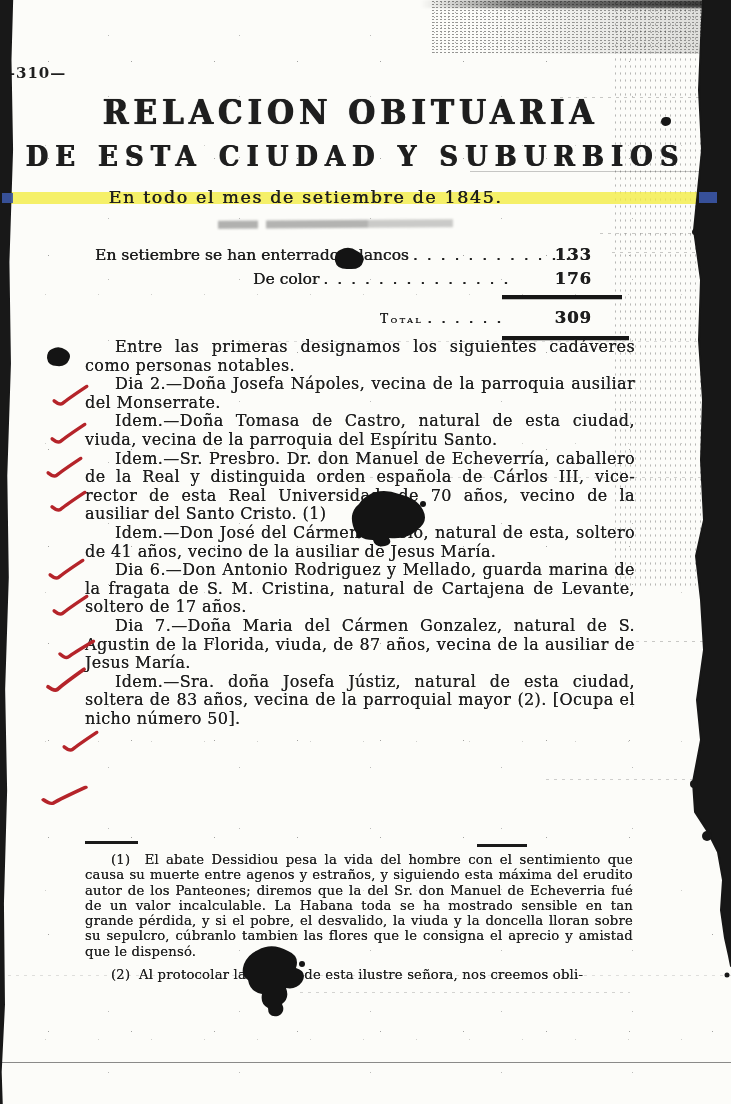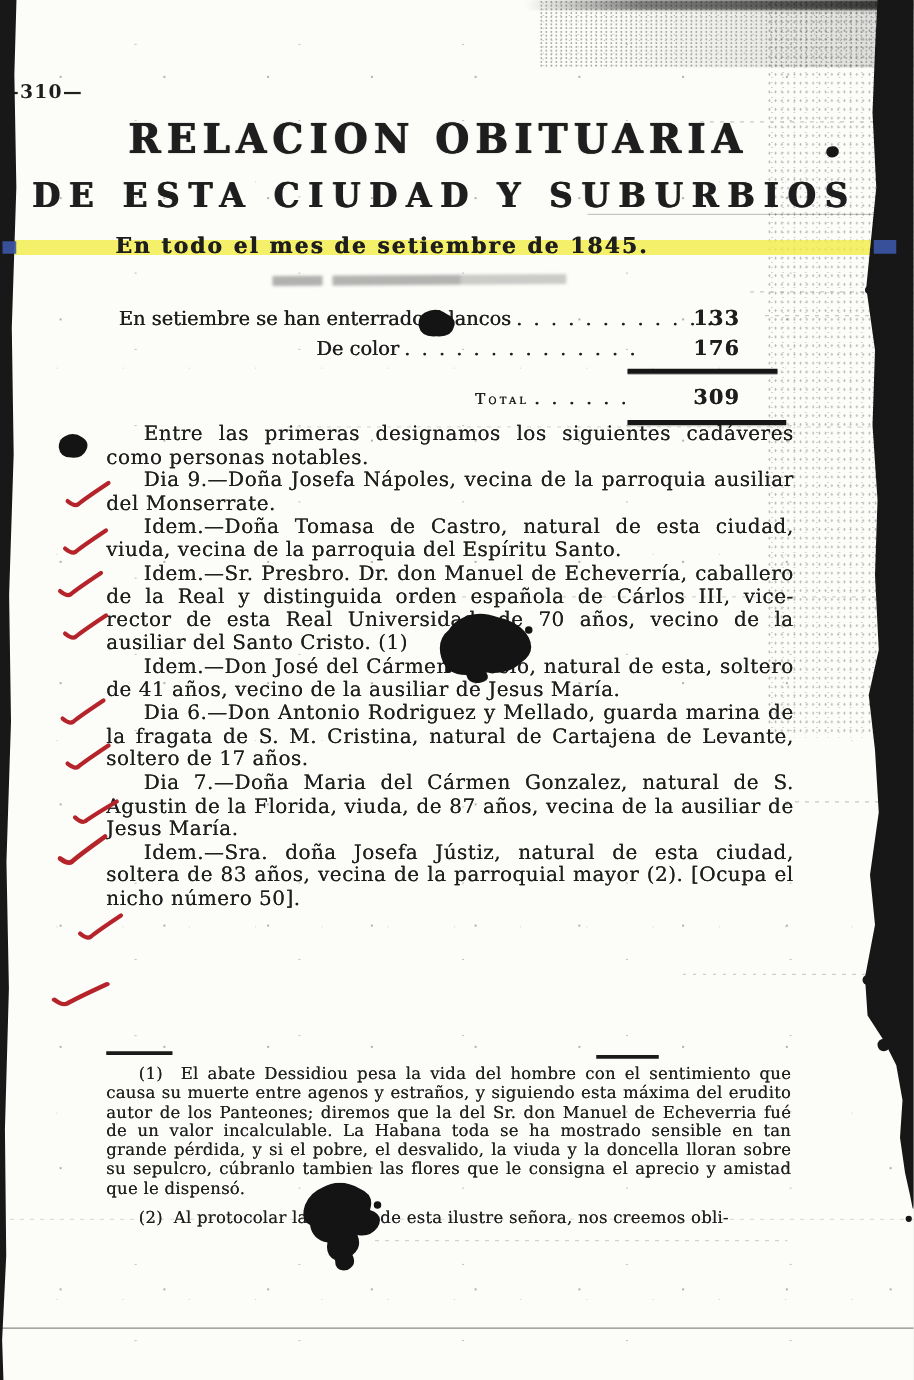--- a/index.html
+++ b/index.html
@@ -61,21 +61,21 @@
   
   .pagenum{position:absolute;left:0;right:20px;top:64px;text-align:left;z-index:10;
     font-size:15px;font-weight:bold;letter-spacing:1px;}
   .title1{position:absolute;left:0;right:30px;top:94px;margin:0;text-align:center;z-index:10;
     font-size:31px;font-weight:bold;letter-spacing:5px;transform:scaleY(1.06);
     text-shadow:.6px 0 0 currentColor,-.4px 0 0 rgba(0,0,0,.6),0 0 1px rgba(0,0,0,.5);}
   .title2{position:absolute;left:0;right:20px;top:142px;margin:0;text-align:center;z-index:10;
     font-size:26px;font-weight:bold;letter-spacing:7px;transform:scaleY(1.05);
     text-shadow:.6px 0 0 currentColor,-.4px 0 0 rgba(0,0,0,.55);}
   .subtitle{position:absolute;left:0;right:120px;top:187px;text-align:center;z-index:10;
-    font-size:17.5px;font-weight:bold;letter-spacing:1.6px;
+    font-size:17.5px;font-weight:normal;letter-spacing:1.6px;
     text-shadow:.4px 0 0 currentColor;}
   .smudge-rule{position:absolute;left:218px;top:220px;width:235px;height:8px;z-index:6;
     background:linear-gradient(to right,rgba(60,60,60,.65) 0 40px,transparent 40px 48px,rgba(50,50,50,.6) 48px 150px,rgba(70,70,70,.45) 150px 100%);
     filter:blur(1.2px);opacity:.6;transform:skewY(-.4deg);}
   
   .stat-row{position:absolute;z-index:10;font-size:15.5px;white-space:nowrap;
     text-shadow:.35px 0 0 currentColor;}
   .stat-row .stat-value{position:absolute;right:0;top:-1px;font-size:16.5px;font-weight:bold;letter-spacing:1px;}
   .stat-leader{letter-spacing:2px;margin-left:4px;}
   .stat-row-1{left:95px;top:246px;width:497px;}
@@ -151,21 +151,21 @@
   </div>
   <div class="rule-a"></div>
   <div class="stat-row stat-total">
     <span class="stat-label">Total</span><span class="stat-leader">. . . . . .</span>
     <span class="stat-value">309</span>
   </div>
   <div class="rule-b"></div>
 
   <div class="main-text">
     <p>Entre las primeras designamos los siguientes cadáveres como personas notables.</p>
-    <p>Dia 9.—Doña Josefa Nápoles, vecina de la parroquia ausiliar del Monserrate.</p>
+    <p>Dia 2.—Doña Josefa Nápoles, vecina de la parroquia ausiliar del Monserrate.</p>
     <p>Idem.—Doña Tomasa de Castro, natural de esta ciudad, viuda, vecina de la parroquia del Espíritu Santo.</p>
     <p>Idem.—Sr. Presbro. Dr. don Manuel de Echeverría, caballero de la Real y distinguida orden española de Cárlos III, vice-rector de esta Real Universidad, de 70 años, vecino de la ausiliar del Santo Cristo. (1)</p>
     <p>Idem.—Don José del Cármen Bucelo, natural de esta, soltero de 41 años, vecino de la ausiliar de Jesus María.</p>
     <p>Dia 6.—Don Antonio Rodriguez y Mellado, guarda marina de la fragata de S. M. Cristina, natural de Cartajena de Levante, soltero de 17 años.</p>
     <p>Dia 7.—Doña Maria del Cármen Gonzalez, natural de S. Agustin de la Florida, viuda, de 87 años, vecina de la ausiliar de Jesus María.</p>
     <p>Idem.—Sra. doña Josefa Jústiz, natural de esta ciudad, soltera de 83 años, vecina de la parroquial mayor (2). [Ocupa el nicho número 50].</p>
   </div>
 
   <div class="fn-sep fn-sep-left"></div>
   <div class="fn-sep fn-sep-right"></div>

